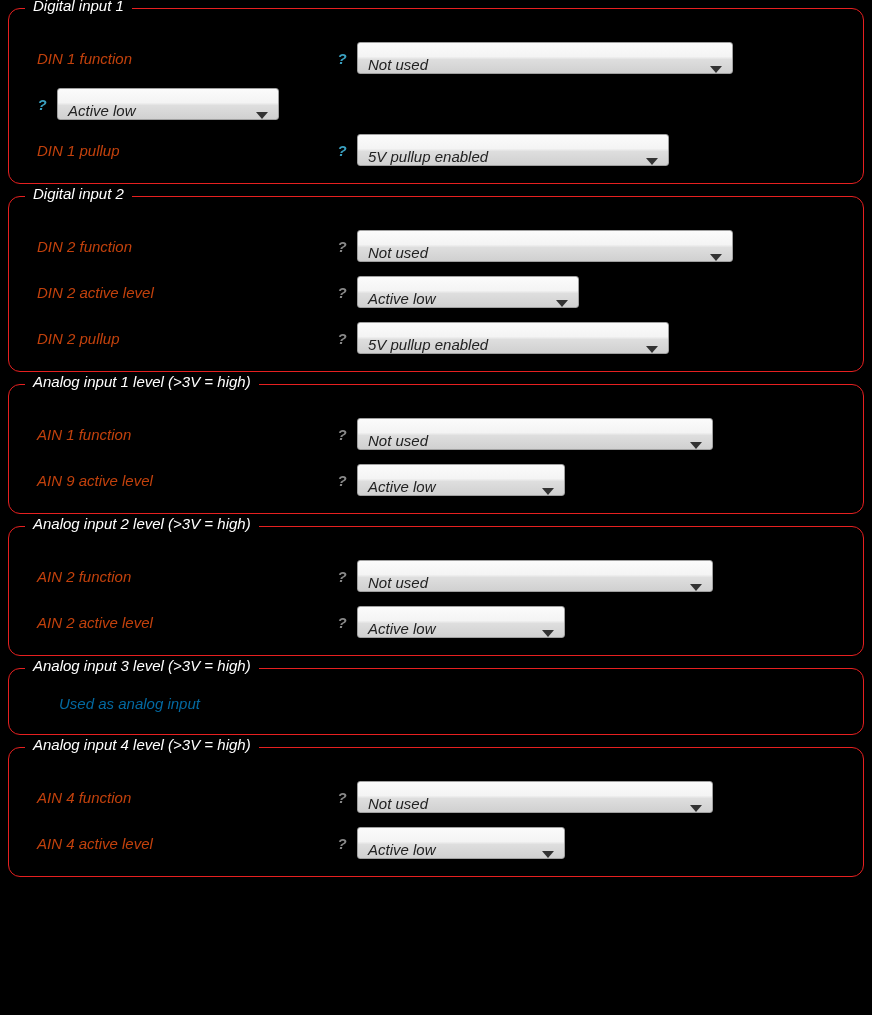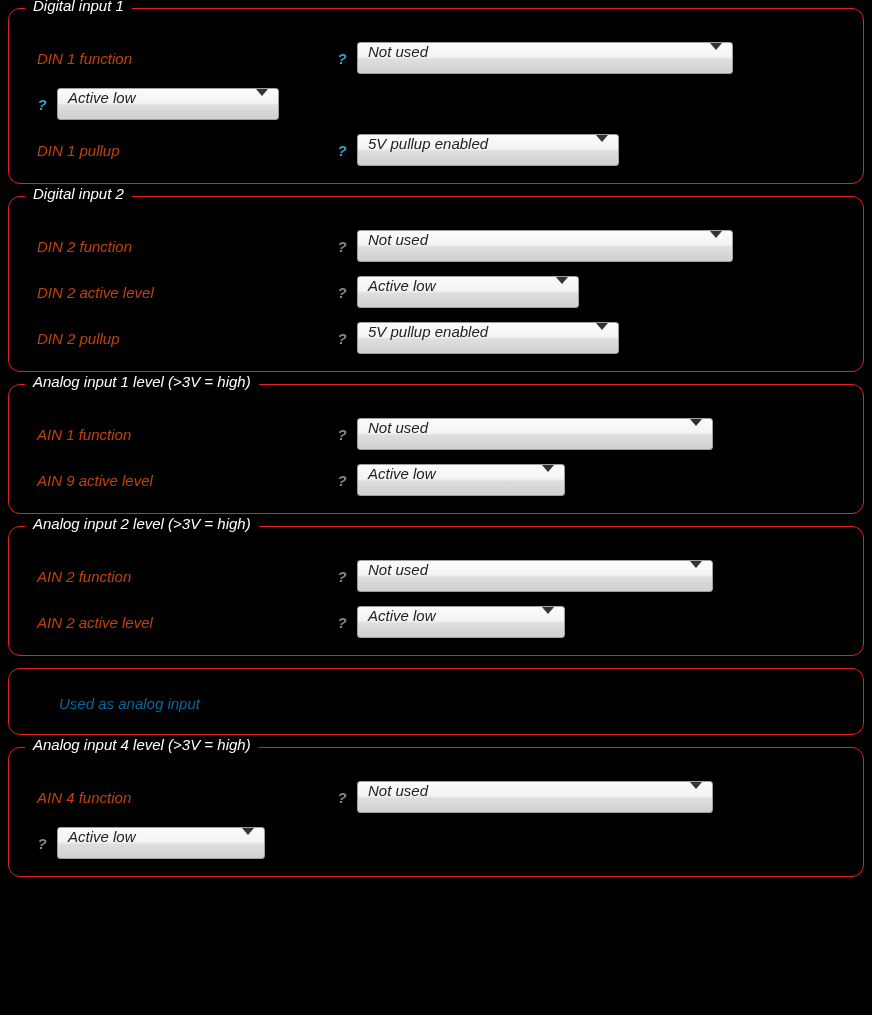--- a/index.html
+++ b/index.html
@@ -52,37 +52,37 @@
   }
   .help.dim { color: #888; }
   .select {
     height: 32px;
     border: 1px solid #a0a0a0;
     border-radius: 3px;
     background: linear-gradient(to bottom, #fbfbfb 0%, #f4f4f4 45%, #dedede 55%, #d0d0d0 100%);
     color: #222;
     font-size: 15px;
     display: inline-flex;
-    align-items: flex-start;
+    align-items: flex-end;
     padding: 0 10px;
     cursor: pointer;
     position: relative;
     font-family: Verdana, Geneva, sans-serif;
   }
   .select .sel-text { flex: 1; }
   .select .chev {
     margin-left: 14px;
     width: 0; height: 0;
     border-left: 6px solid transparent;
     border-right: 6px solid transparent;
     border-top: 7px solid #333;
   }
   .w-wide   { width: 376px; }
   .w-med    { width: 222px; }
-  .w-midw   { width: 262px; }
+  .w-midw   { width: 312px; }
   .w-ainf   { width: 356px; }
   .w-ainal  { width: 208px; }
   .static-note {
     padding: 4px 0 4px 32px;
     color: #0369a1;
   }
   .group.tight {
     padding-top: 22px;
     padding-bottom: 18px;
   }
@@ -189,35 +189,37 @@
     <div class="label">AIN 2 active level</div>
     <div class="help dim">?</div>
     <div class="select w-ainal">
       <span class="sel-text">Active low</span>
       <span class="chev"></span>
     </div>
   </div>
 </div>
 
 <div class="group tight">
+  <div class="group-title">Analog input 3 level (&gt;3V = high)</div>
   <div class="static-note">Used as analog input</div>
 </div>
 
 <div class="group">
   <div class="group-title">Analog input 4 level (&gt;3V = high)</div>
 
   <div class="row">
     <div class="label">AIN 4 function</div>
     <div class="help dim">?</div>
     <div class="select w-ainf">
       <span class="sel-text">Not used</span>
       <span class="chev"></span>
     </div>
   </div>
 
   <div class="row">
+    <div class="label">AIN 4 active level</div>
     <div class="help dim">?</div>
     <div class="select w-ainal">
       <span class="sel-text">Active low</span>
       <span class="chev"></span>
     </div>
   </div>
 </div>
 
 </body></html>

